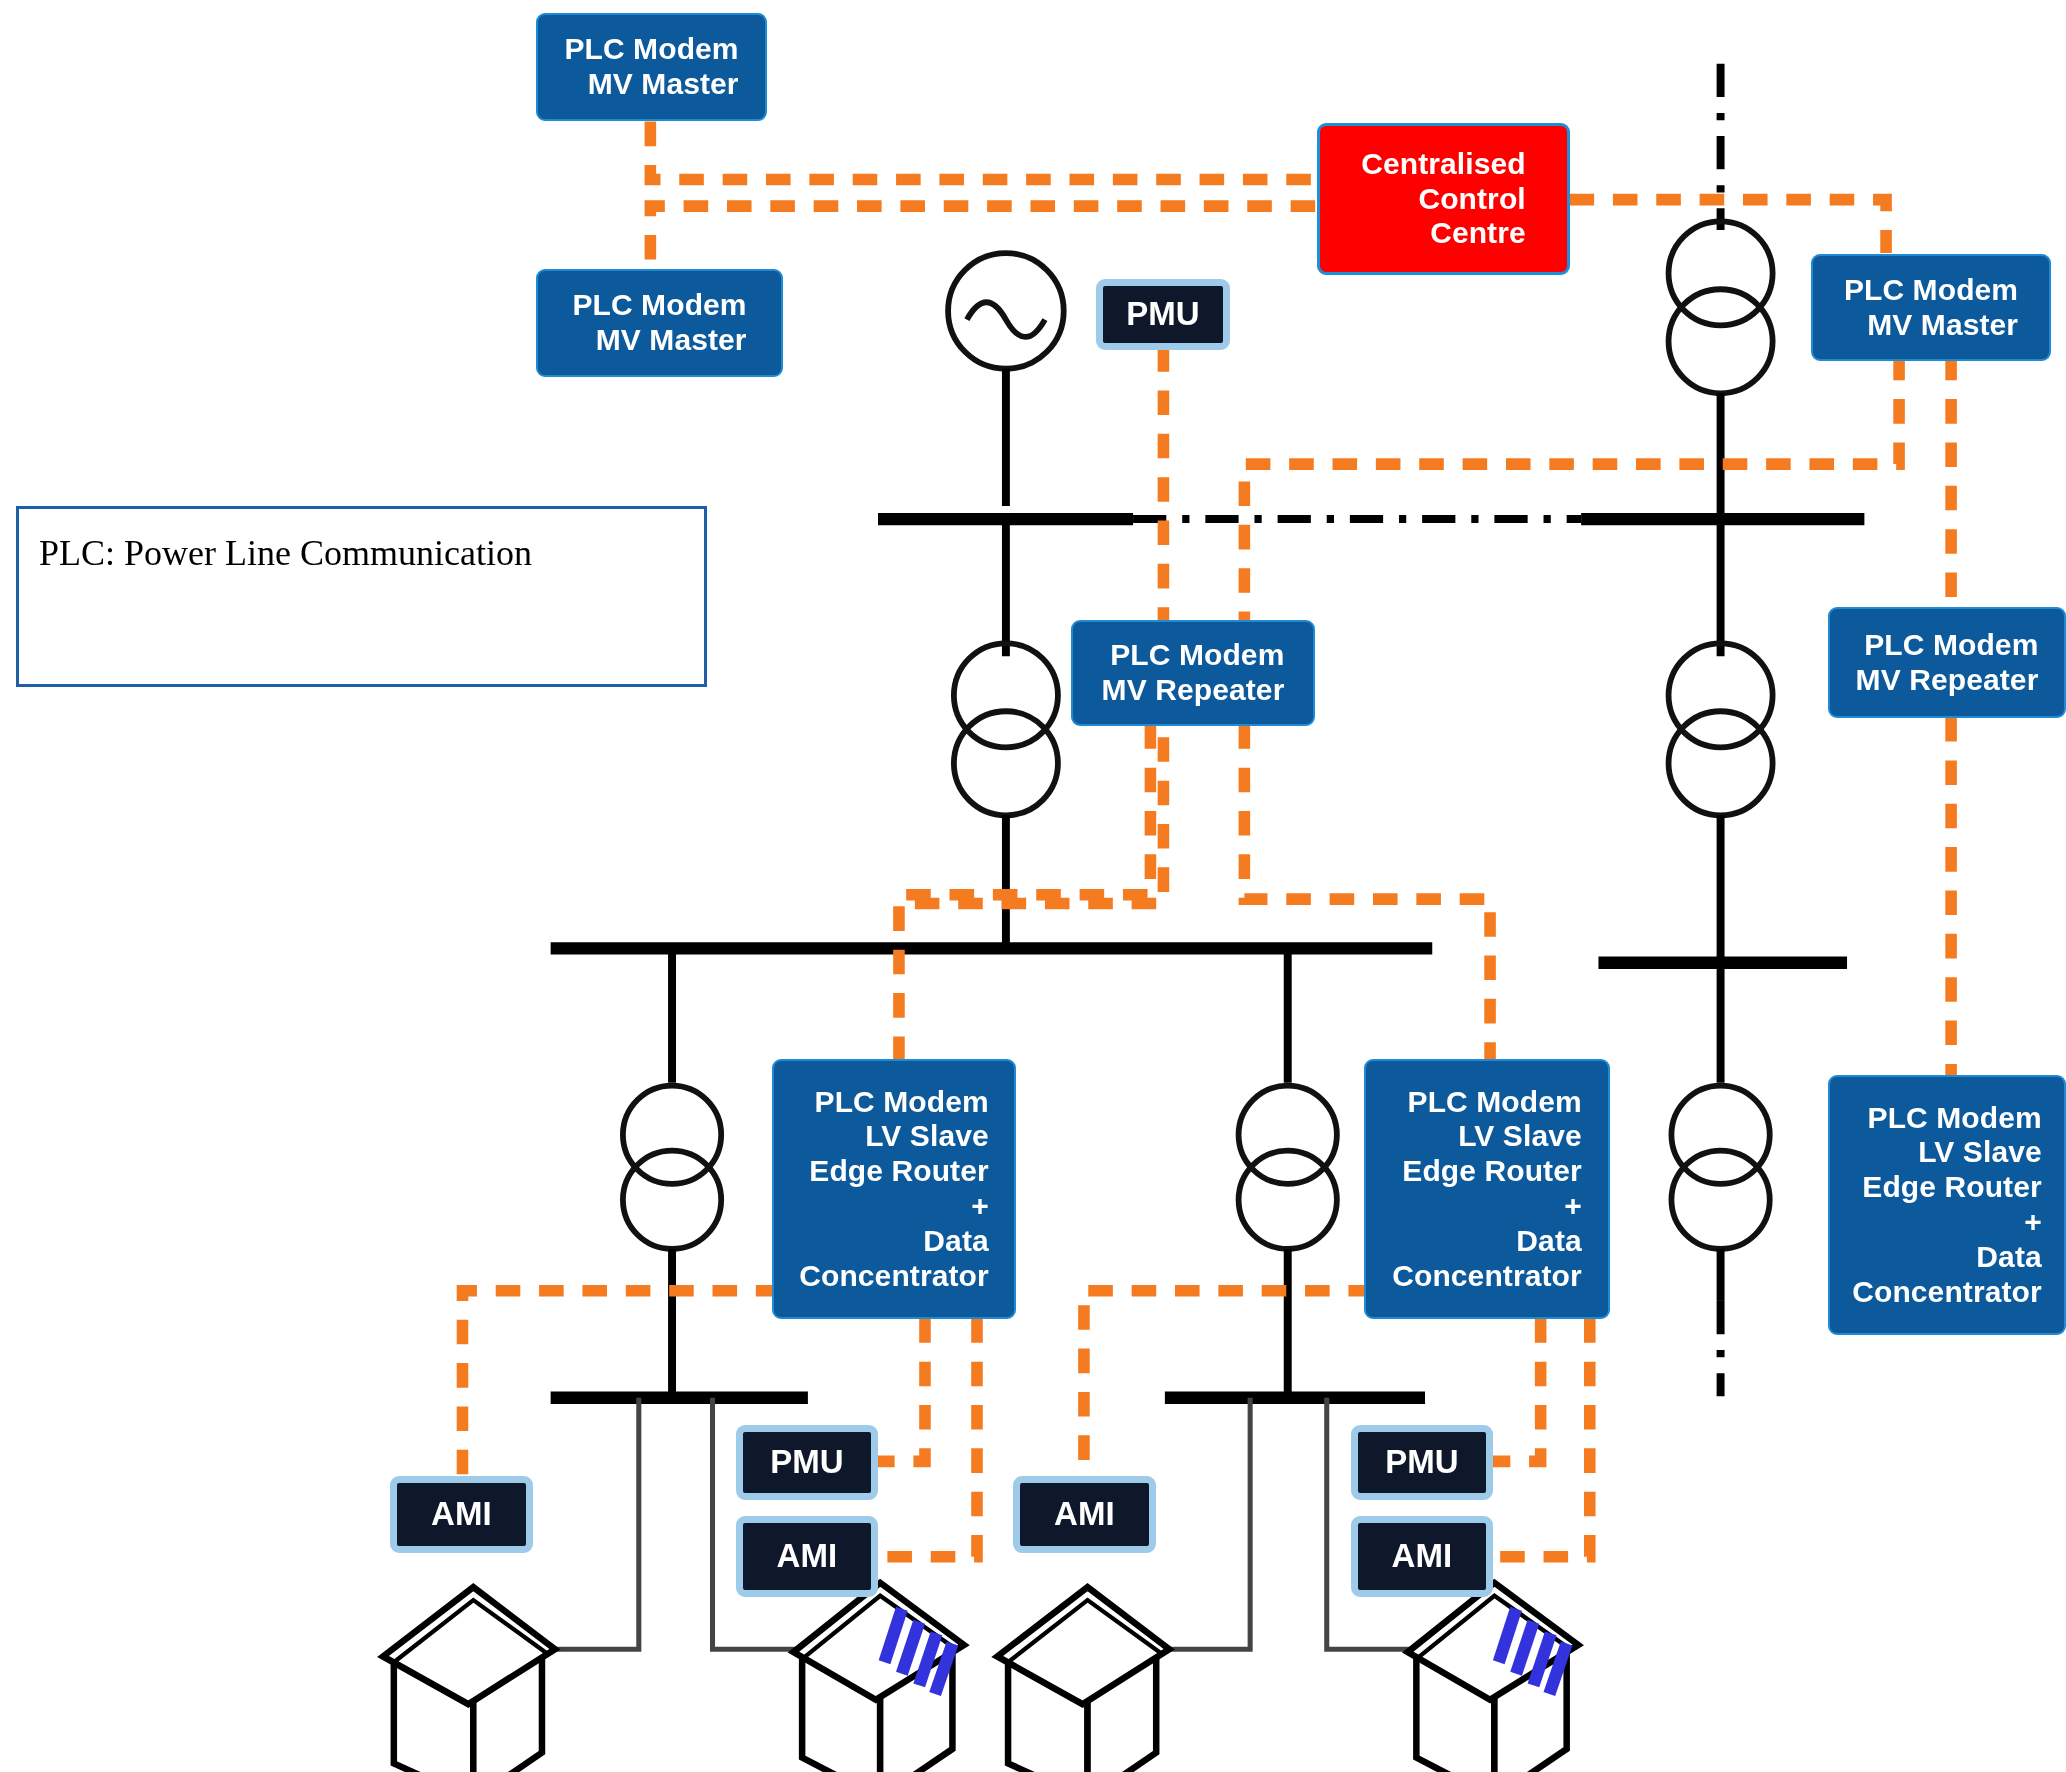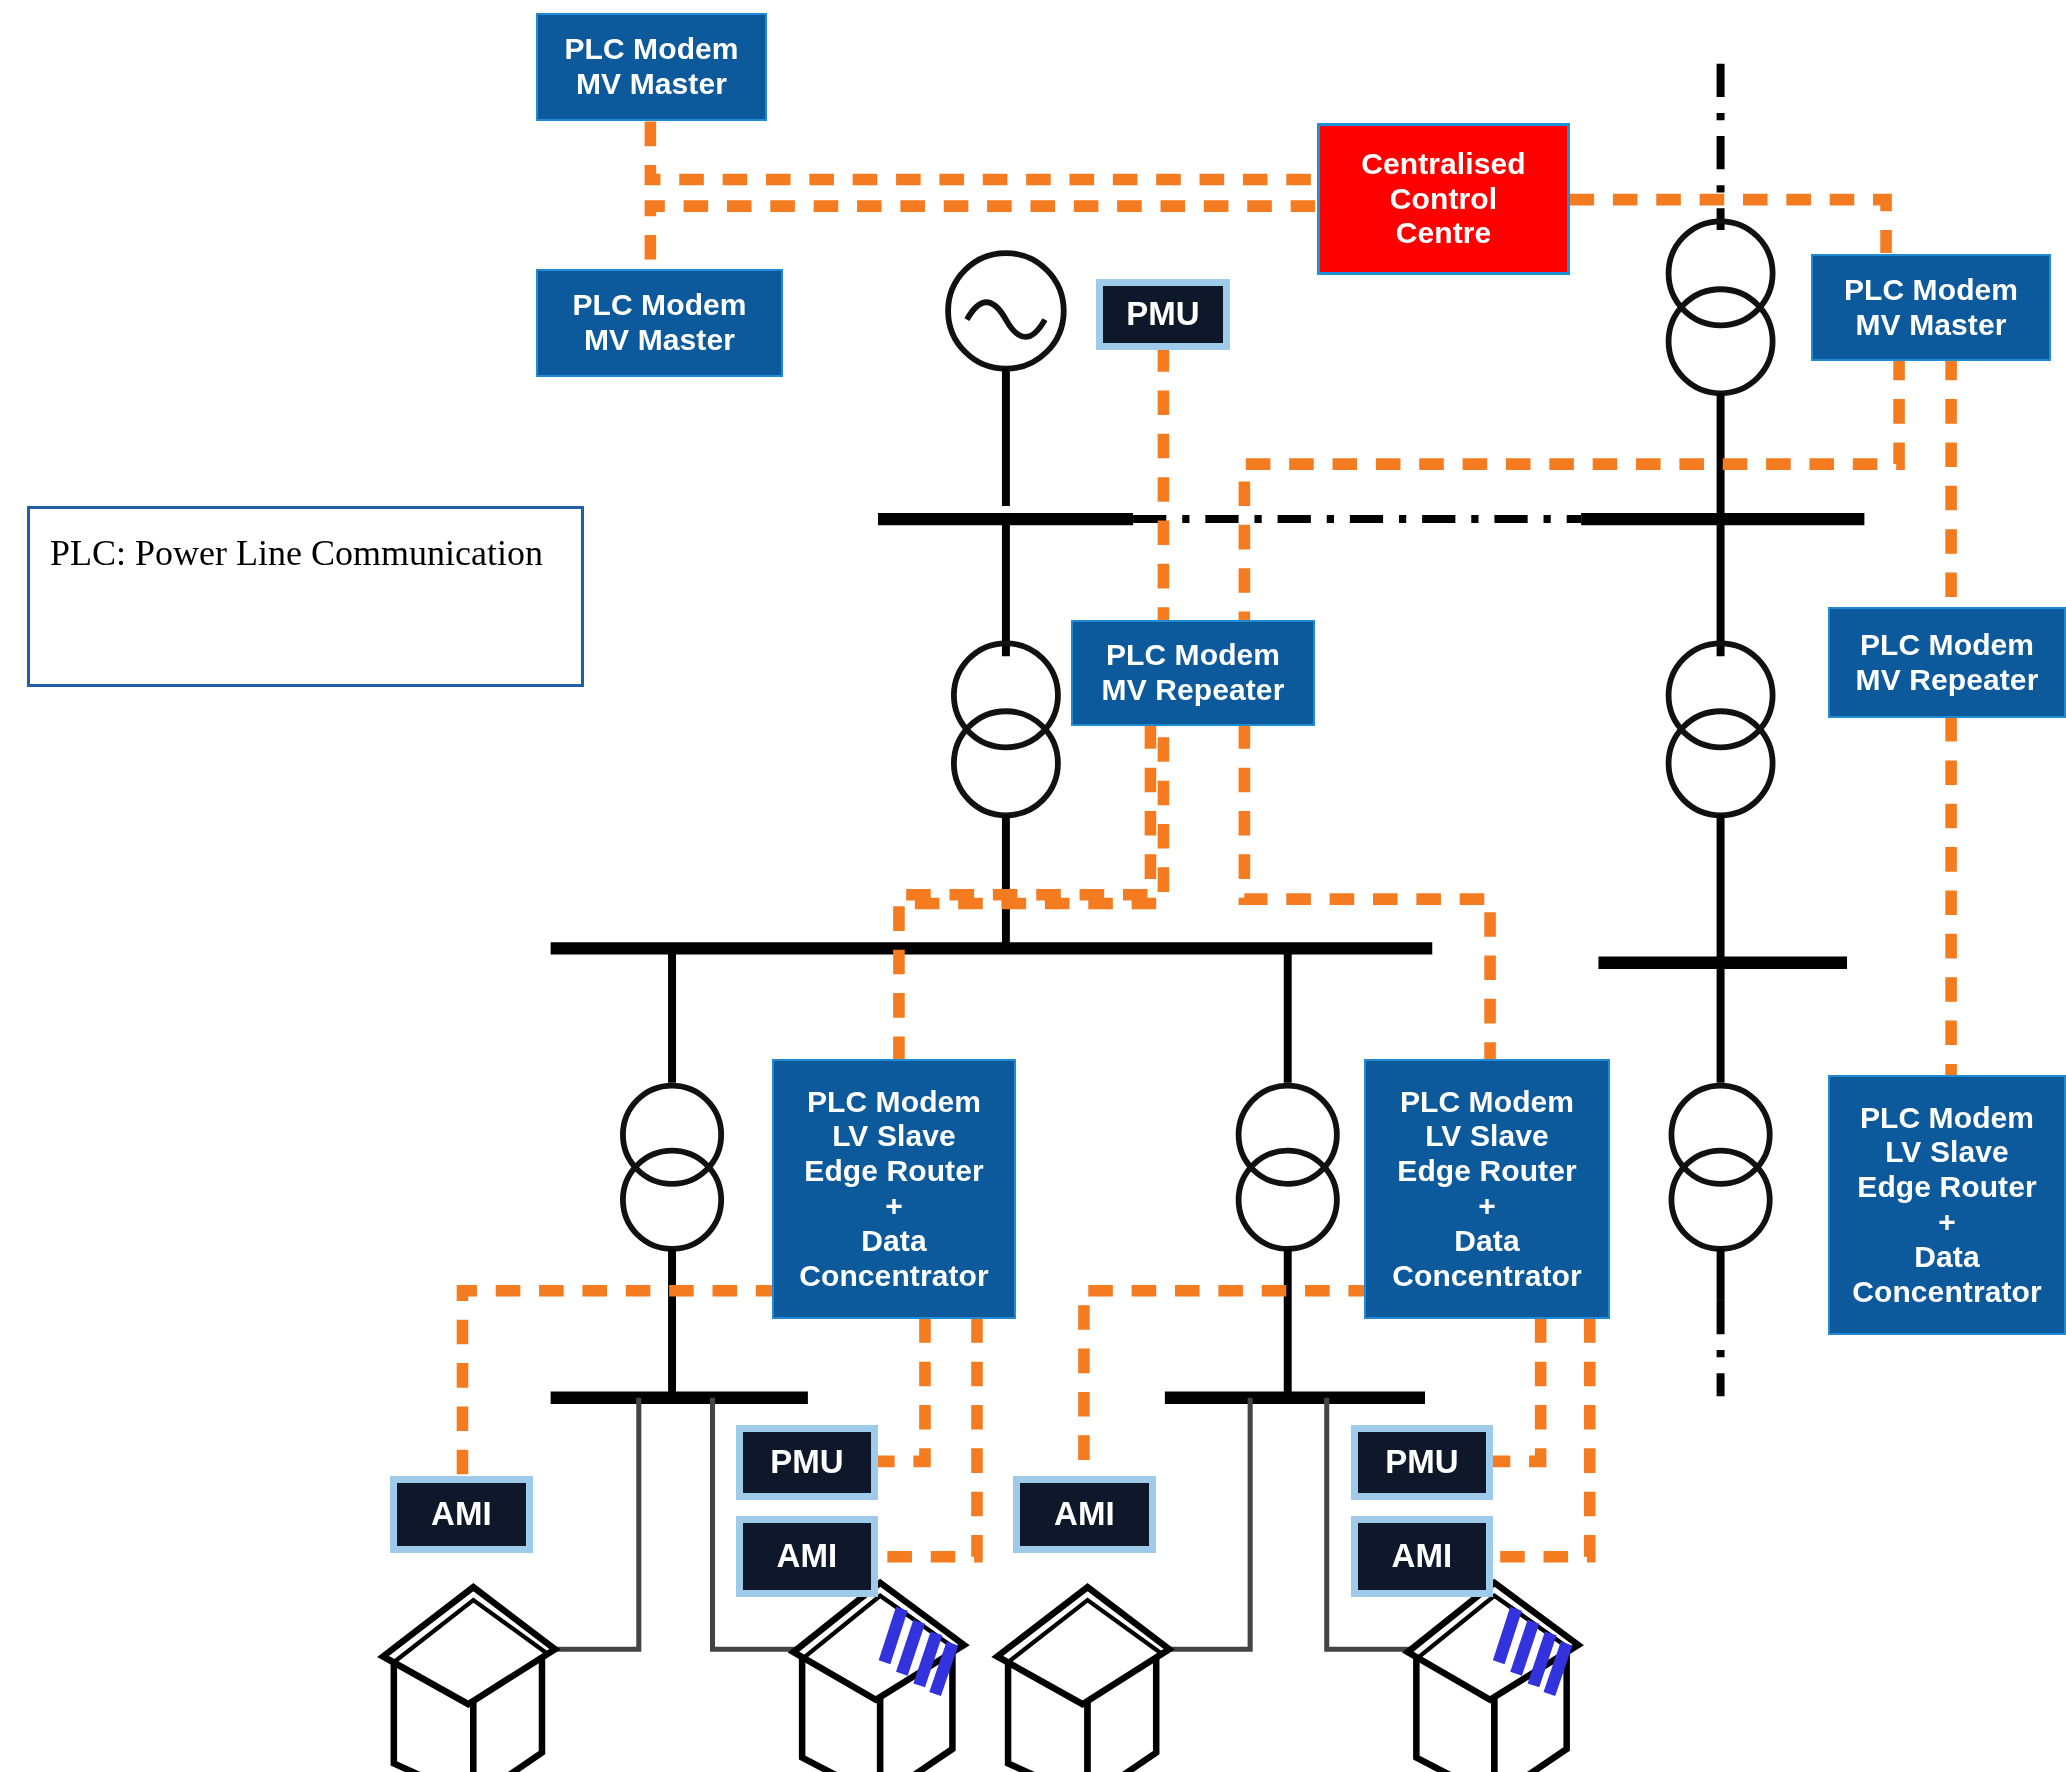--- a/index.html
+++ b/index.html
@@ -4,23 +4,23 @@
 <title>Smart Grid PLC Communication Architecture</title>
 <style>
   html,body{margin:0;padding:0;background:#ffffff;}
   body{width:2066px;height:1773px;overflow:hidden;
        font-family:"Liberation Sans", sans-serif;}
   #stage{position:relative;width:2066px;height:1773px;background:#fff;}
   svg#wires{position:absolute;left:0;top:0;width:2066px;height:1773px;}
 
   
   .node{position:absolute;box-sizing:border-box;display:flex;
-        align-items:center;justify-content:center;text-align:center;
+        align-items:center;justify-content:center;text-align:right;
         color:#ffffff;font-weight:bold;line-height:1.16;
-        white-space:pre-line;letter-spacing:0.1px;}
+        white-space:pre-line;letter-spacing:0.1px;border-radius:9px;}
   .plcbox{background:#0C5A9B;border:2.9px solid #1E8BD4;font-size:30px;}
   .ccbox {background:#FF0000;border:3.6px solid #1E90D8;font-size:30px;}
   .smallbox{background:#0f172a;border:7.2px solid #9FCBEA;font-size:33px;}
 
   
   .legend{position:absolute;box-sizing:border-box;background:#ffffff;
           border:3.6px solid #1F5FA8;padding:19px 20px 22px 20px;}
   .legend div{font-family:"Liberation Serif", serif;font-size:36px;
               color:#000;line-height:1.42;white-space:nowrap;}
 </style>
@@ -228,18 +228,18 @@
 <div class="node smallbox" style="left:736px;top:1425px;width:142px;height:75px;">PMU</div>
 
 <div class="node smallbox" style="left:736px;top:1516px;width:142px;height:81px;">AMI</div>
 
 <div class="node smallbox" style="left:1013px;top:1476px;width:143px;height:77px;">AMI</div>
 
 <div class="node smallbox" style="left:1351px;top:1425px;width:142px;height:75px;">PMU</div>
 
 <div class="node smallbox" style="left:1351px;top:1516px;width:142px;height:81px;">AMI</div>
 
-<div class="legend" style="left:16px;top:506px;width:557px;height:181px;margin-left:11px;">
+<div class="legend" style="left:16px;top:506px;width:691px;height:181px;">
   <div>PLC: Power Line Communication</div>
 </div>
 
 </div>
 
 
 </body></html>

